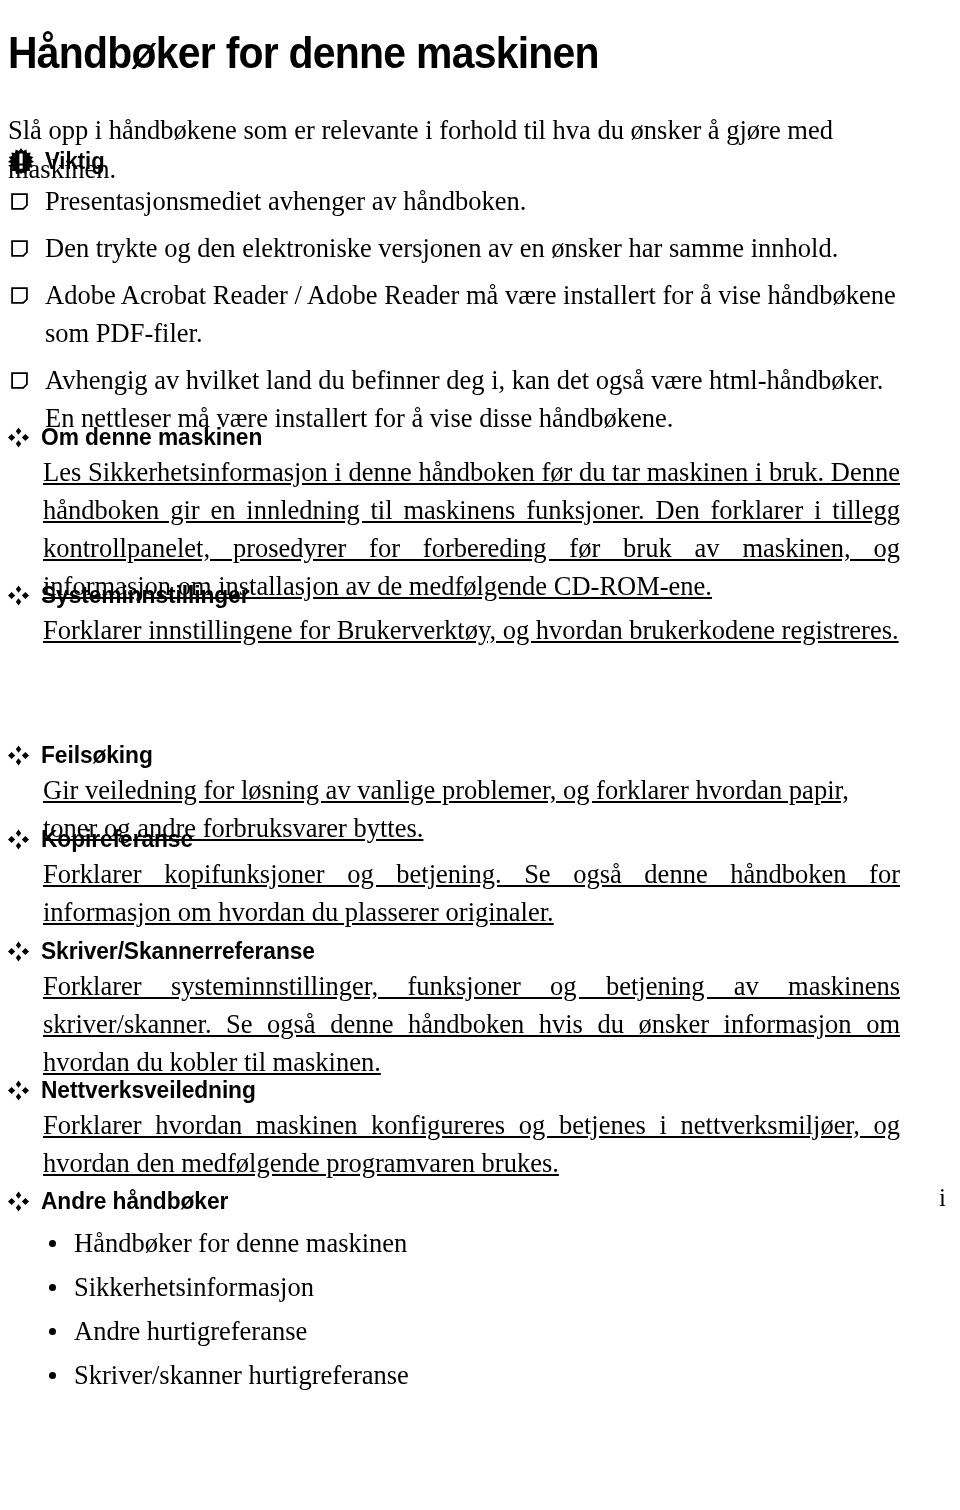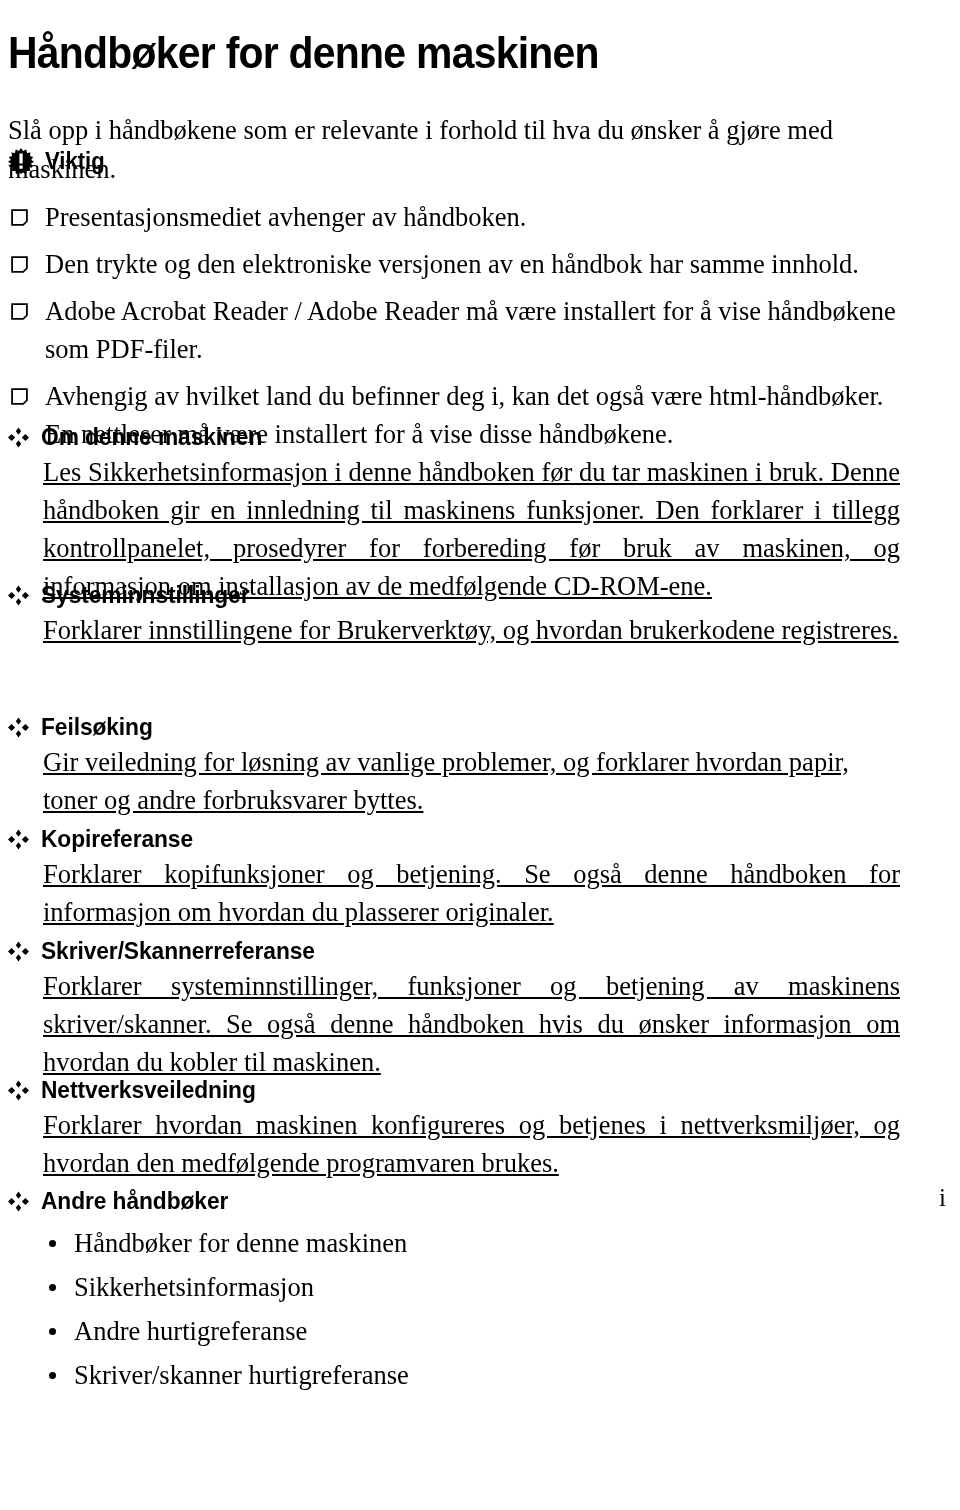--- a/index.html
+++ b/index.html
@@ -79,21 +79,21 @@
     line-height: 26px;
     transform: scaleX(0.92);
     transform-origin: left center;
     margin-left: -1px;
   }
 
   
   .sq-list {
     position: absolute;
     left: 8px;
-    top: 198px;
+    top: 182px;
     width: 892px;
   }
   .sq-item {
     position: relative;
     padding-left: 37px;
     font-size: 26.5px;
     line-height: 38px;
     margin-bottom: 9px;
   }
   .sq-item:last-child { margin-bottom: 0; }
@@ -204,21 +204,21 @@
         </svg>
       </span>
       <span>Presentasjonsmediet avhenger av håndboken.</span>
     </div>
     <div class="sq-item">
       <span class="sq-marker">
         <svg viewBox="0 0 19 19" width="19" height="19" aria-hidden="true">
           <path fill="#000000" d="M1.2,1.2 h16.6 v12.4 l-4.2,4.2 h-12.4 z M3.0,3.0 v13.0 h9.9 l3.1,-3.1 v-9.9 z"></path>
         </svg>
       </span>
-      <span>Den trykte og den elektroniske versjonen av en håndbok har samme innhold.</span>
+      <span>Den trykte og den elektroniske versjonen av en ønsker har samme innhold.</span>
     </div>
     <div class="sq-item">
       <span class="sq-marker">
         <svg viewBox="0 0 19 19" width="19" height="19" aria-hidden="true">
           <path fill="#000000" d="M1.2,1.2 h16.6 v12.4 l-4.2,4.2 h-12.4 z M3.0,3.0 v13.0 h9.9 l3.1,-3.1 v-9.9 z"></path>
         </svg>
       </span>
       <span>Adobe Acrobat Reader / Adobe Reader må være installert for å vise håndbøkene som PDF-filer.</span>
     </div>
     <div class="sq-item">
@@ -254,21 +254,21 @@
           <polygon fill="#000000" points="10.5,13.2 13.2,16.8 10.5,20.4 7.8,16.8"></polygon>
           <polygon fill="#000000" points="3.6,6.9 7.2,10.5 3.6,14.1 0.0,10.5"></polygon>
           <polygon fill="#000000" points="17.4,6.9 21.0,10.5 17.4,14.1 13.8,10.5"></polygon>
         </svg>
       </span>
       <span class="sec-title">Systeminnstillinger</span>
     </div>
     <div class="sec-body justify">Forklarer innstillingene for Brukerverktøy, og hvordan brukerkodene registreres.</div>
   </div>
 
-  <div class="section" style="top:712px;">
+  <div class="section" style="top:740px;">
     <div class="sec-head">
       <span class="floret">
         <svg viewBox="0 0 21 21" width="21" height="21" aria-hidden="true">
           <polygon fill="#000000" points="10.5,0.6 13.2,4.2 10.5,7.8 7.8,4.2"></polygon>
           <polygon fill="#000000" points="10.5,13.2 13.2,16.8 10.5,20.4 7.8,16.8"></polygon>
           <polygon fill="#000000" points="3.6,6.9 7.2,10.5 3.6,14.1 0.0,10.5"></polygon>
           <polygon fill="#000000" points="17.4,6.9 21.0,10.5 17.4,14.1 13.8,10.5"></polygon>
         </svg>
       </span>
       <span class="sec-title">Feilsøking</span>

